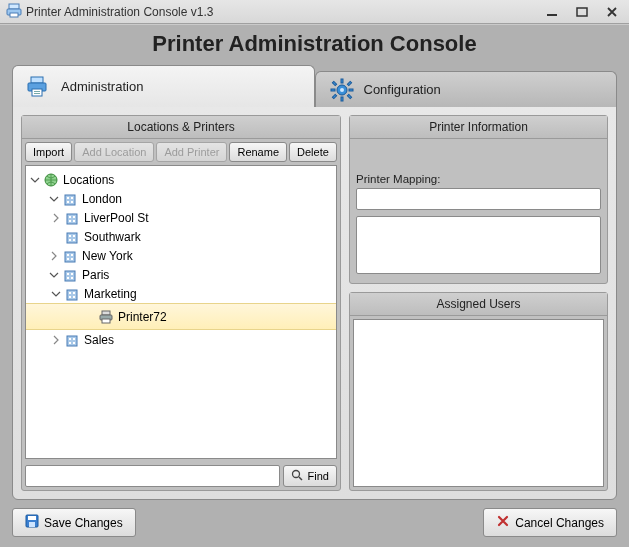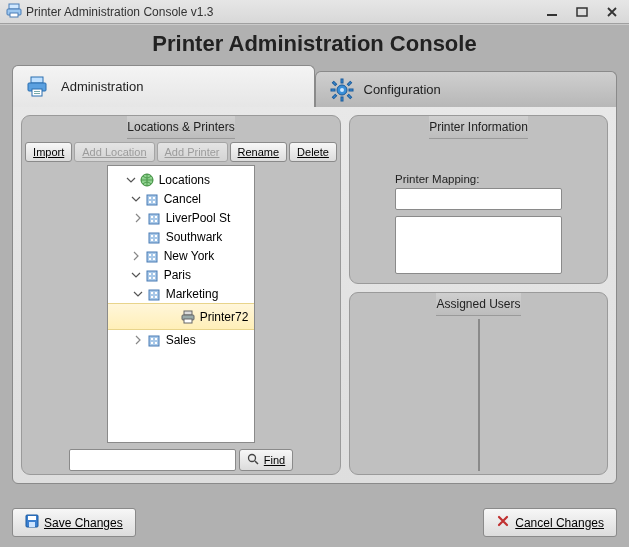--- a/index.html
+++ b/index.html
@@ -22,28 +22,28 @@
   
   .tabstrip { display:flex; height:42px; position:relative; }
   .tab { flex:1; display:flex; align-items:center; gap:8px; padding:0 12px; border:1px solid #8a8a8a; border-bottom:none; border-top-left-radius:6px; border-top-right-radius:6px; background:linear-gradient(#cfcfcf,#b7b7b7); color:#222; font-size:13px; cursor:pointer; }
   .tab.active { background:linear-gradient(#f4f4f4,#e6e6e6); position:relative; z-index:2; }
   .tab.inactive { margin-top:6px; height:36px; }
   .tab .ticon { width:28px; height:28px; display:flex; align-items:center; justify-content:center; }
 
   
   .tabbody { flex:1; background:linear-gradient(#e8e8e8,#dedede); border:1px solid #8a8a8a; border-radius:0 0 6px 6px; margin-top:-1px; padding:8px; display:flex; gap:8px; }
 
-  .panel { border:1px solid #9a9a9a; background:#c0c0c0; border-radius:9px; display:flex; flex-direction:column;align-items:center; }
+  .panel { border:1px solid #9a9a9a; background:#c0c0c0; border-radius:3px; display:flex; flex-direction:column; }
   .panel-title { text-align:center; font-size:12px; color:#222; padding:4px 0; background:linear-gradient(#cfcfcf,#bdbdbd); border-bottom:1px solid #9a9a9a; }
 
   .leftcol { flex:0 0 320px; display:flex; flex-direction:column; }
   .rightcol { flex:1; display:flex; flex-direction:column; gap:8px; }
 
   .toolbar { display:flex; gap:2px; padding:3px; flex-wrap:nowrap; }
-  .btn { background:linear-gradient(#f7f7f7,#dcdcdc); border:1px solid #8a8a8a; border-radius:3px; padding:3px 7px; font-size:11px; cursor:pointer; display:inline-flex; align-items:center; gap:5px; white-space:nowrap;text-decoration:underline; }
+  .btn { background:linear-gradient(#f7f7f7,#dcdcdc); border:1px solid #8a8a8a; border-radius:3px; padding:3px 7px; font-size:11px; cursor:pointer; display:inline-flex; align-items:center; gap:5px; white-space:nowrap; }
   .btn.disabled { color:#9c9c9c; background:linear-gradient(#e4e4e4,#d4d4d4); border-color:#a5a5a5; cursor:default; }
   .btn.iconbtn svg { flex:0 0 auto; }
 
   .treewrap { flex:1; margin:0 3px 3px 3px; background:#fff; border:1px solid #8a8a8a; overflow:auto; position:relative; }
   .tree { padding:4px 0; font-size:12px; }
   .node { display:flex; align-items:center; height:19px; padding-right:6px; }
   .node .twist { width:12px; height:12px; display:flex; align-items:center; justify-content:center; cursor:pointer; margin-right:2px; }
   .node .ic { width:16px; height:16px; margin-right:4px; display:flex; align-items:center; justify-content:center; }
   .node.selected { background:linear-gradient(#fff6da,#ffefb8); border-top:1px solid #e8d48b; border-bottom:1px solid #e8d48b; height:27px; }
 
@@ -52,25 +52,25 @@
 
   .infobox { padding:6px; font-size:12px; color:#222;margin-top:28px; }
   .infobox .row { margin-bottom:6px; }
   .infobox label { display:block; margin-bottom:3px; font-size:11.5px; }
   .textinput { width:100%; background:#fff; border:1px solid #8a8a8a; border-radius:2px; height:22px; padding:2px 5px; font-size:12px; }
   .textarea { width:100%; background:#fff; border:1px solid #8a8a8a; border-radius:2px; height:58px; padding:3px 5px; font-size:12px; resize:none; }
 
   .userlist { flex:1; margin:3px; background:#fff; border:1px solid #8a8a8a; }
   .assignrow { display:flex; justify-content:space-between; padding:3px; gap:4px; }
 
-  .footer { display:flex; justify-content:space-between; padding-top:24px; }
+  .footer { display:flex; justify-content:space-between; padding-top:8px; }
   .footer .btn { padding:5px 12px; font-size:12px; }
 
   
-  .d0 { padding-left: 17px; }
+  .d0 { padding-left: 3px; }
   .d1 { padding-left: 22px; }
   .d2 { padding-left: 24px; }
   .d3 { padding-left: 58px; }
 
   
   .treewrap::before {
     content:""; position:absolute; left:0; top:0; bottom:0; width:100%; pointer-events:none;
   }
 </style>
 </head>
@@ -182,21 +182,21 @@
               </span>
             <span class="ic">
                 <svg width="14" height="14">
                   <rect x="2" y="3" width="10" height="10" fill="#a8c8e8" stroke="#4a7db5"></rect>
                   <rect x="4" y="5" width="2" height="2" fill="#fff"></rect>
                   <rect x="8" y="5" width="2" height="2" fill="#fff"></rect>
                   <rect x="4" y="9" width="2" height="2" fill="#fff"></rect>
                   <rect x="8" y="9" width="2" height="2" fill="#fff"></rect>
                 </svg>
               </span>
-            <span>Cancel</span>
+            <span>London</span>
           </div>
 
           <div class="node d2">
             <span class="twist">
                 <svg width="10" height="10">
                   <path d="M3 1 L7 5 L3 9" fill="none" stroke="#888" stroke-width="1.2"></path>
                 </svg>
               </span>
             <span class="ic">
                 <svg width="14" height="14">

